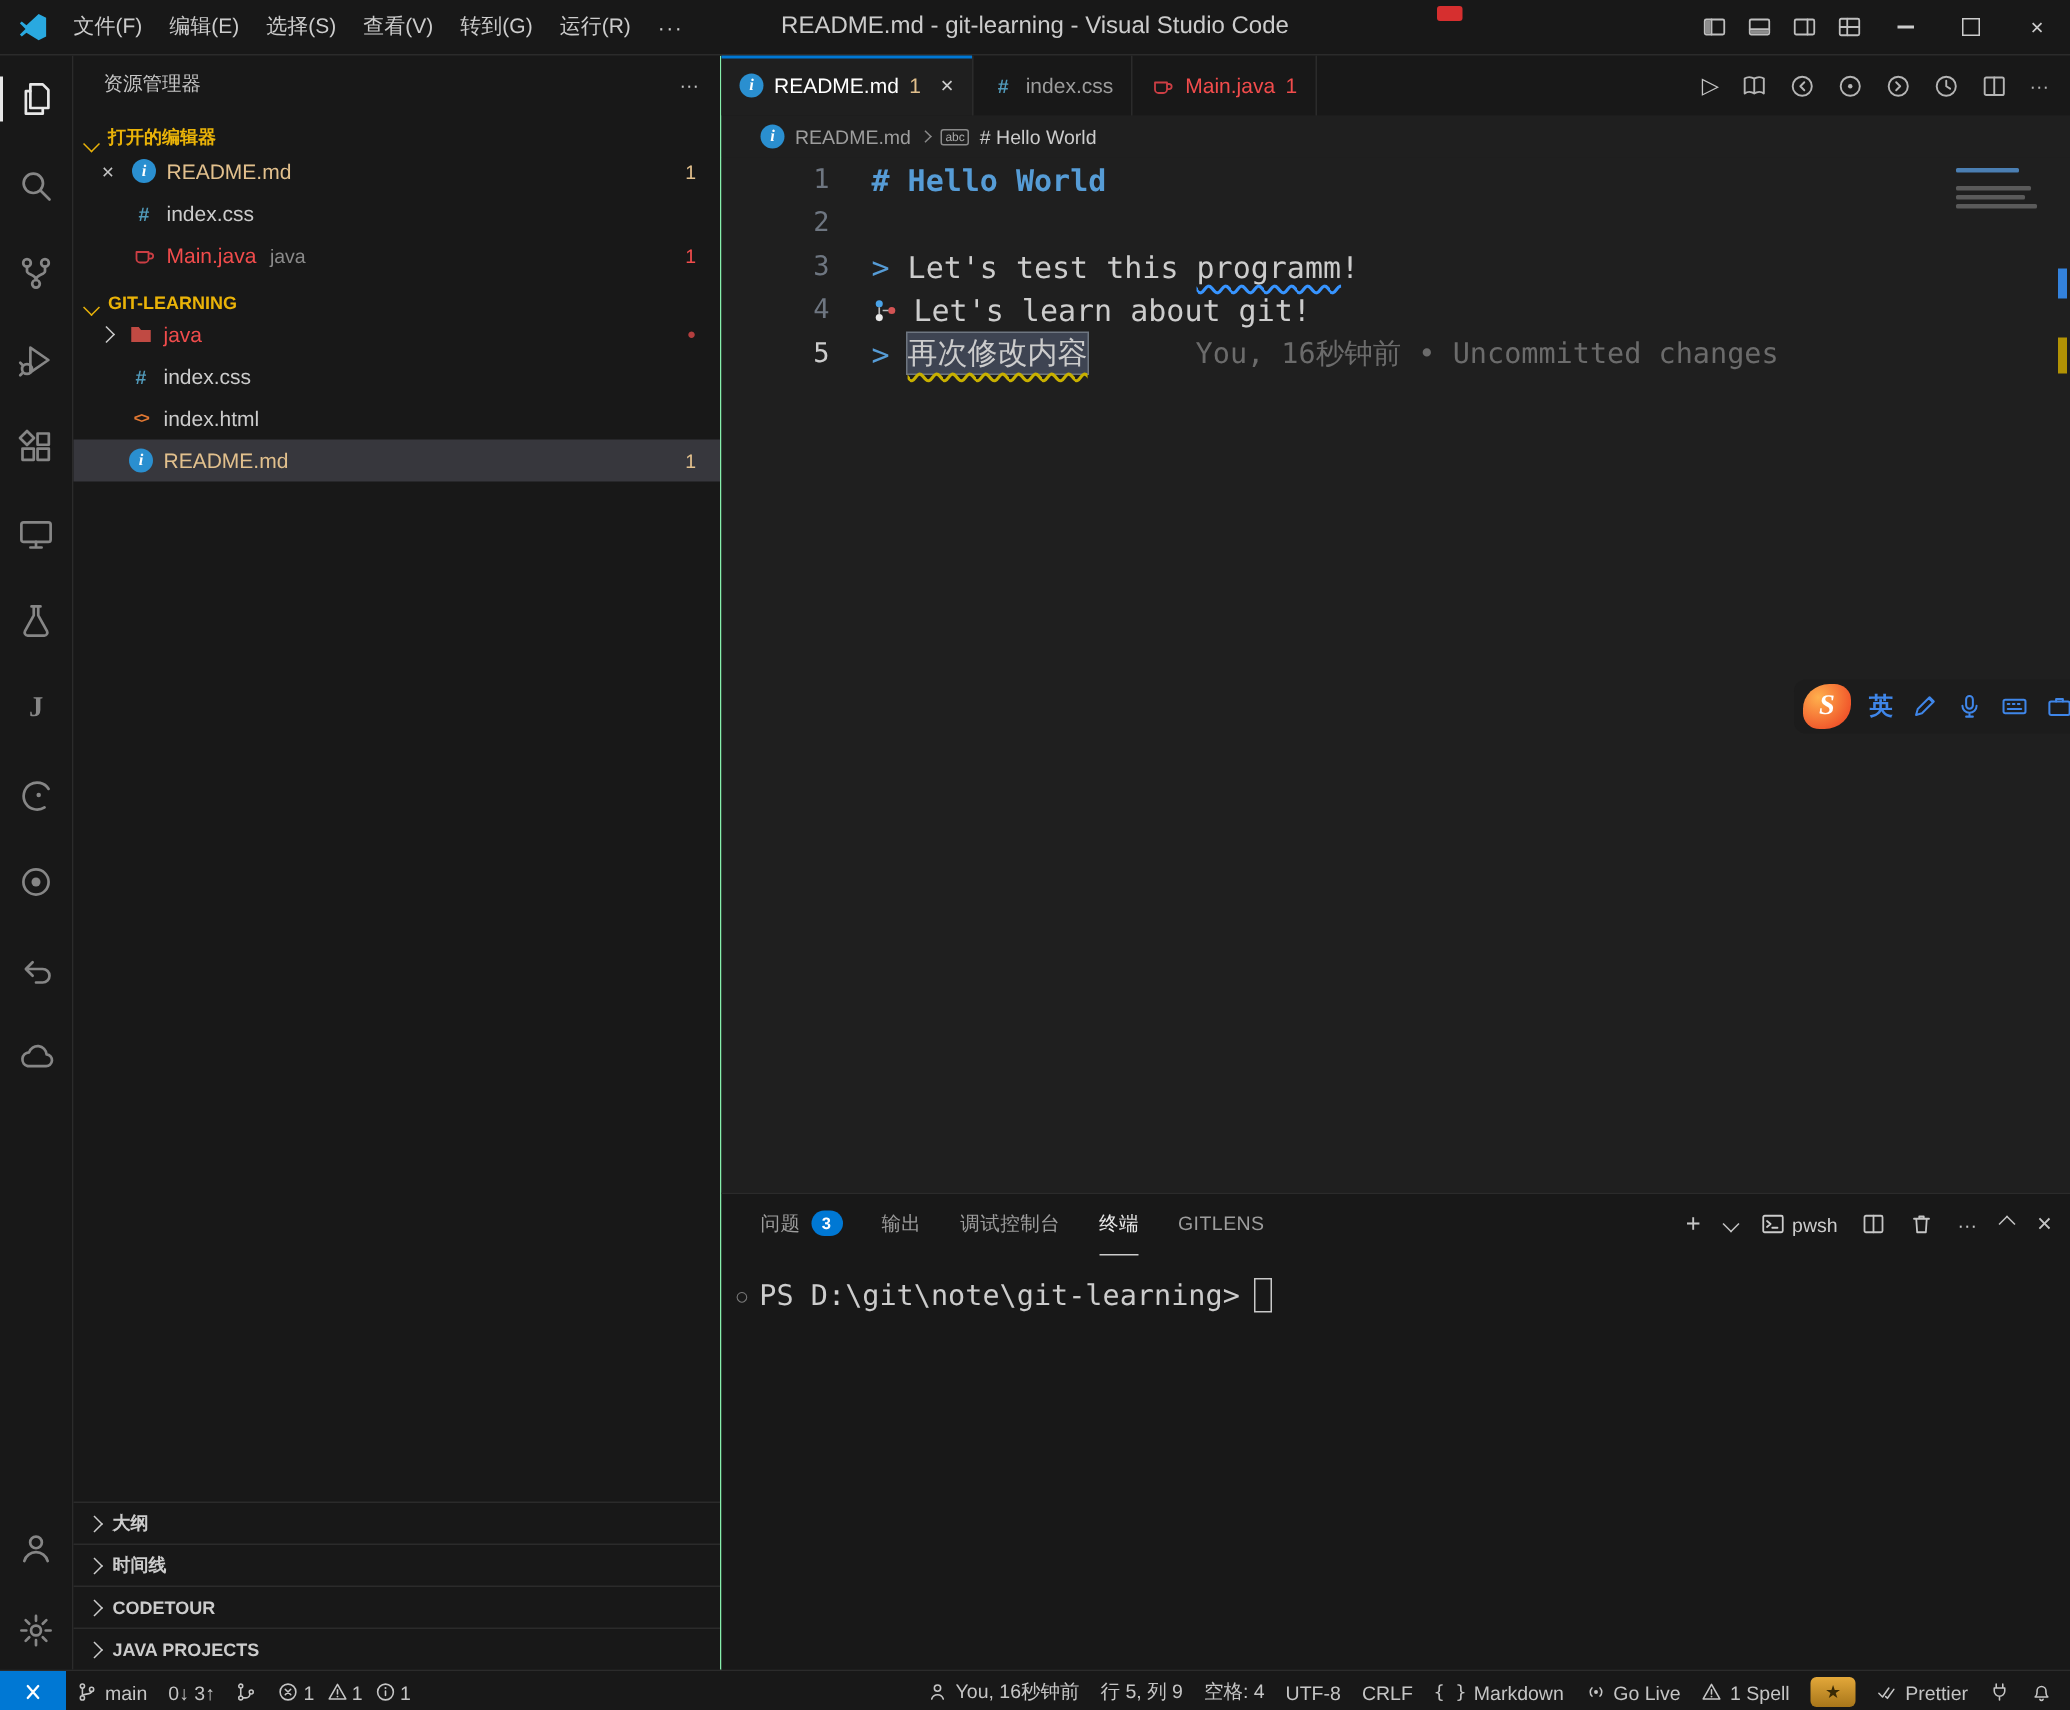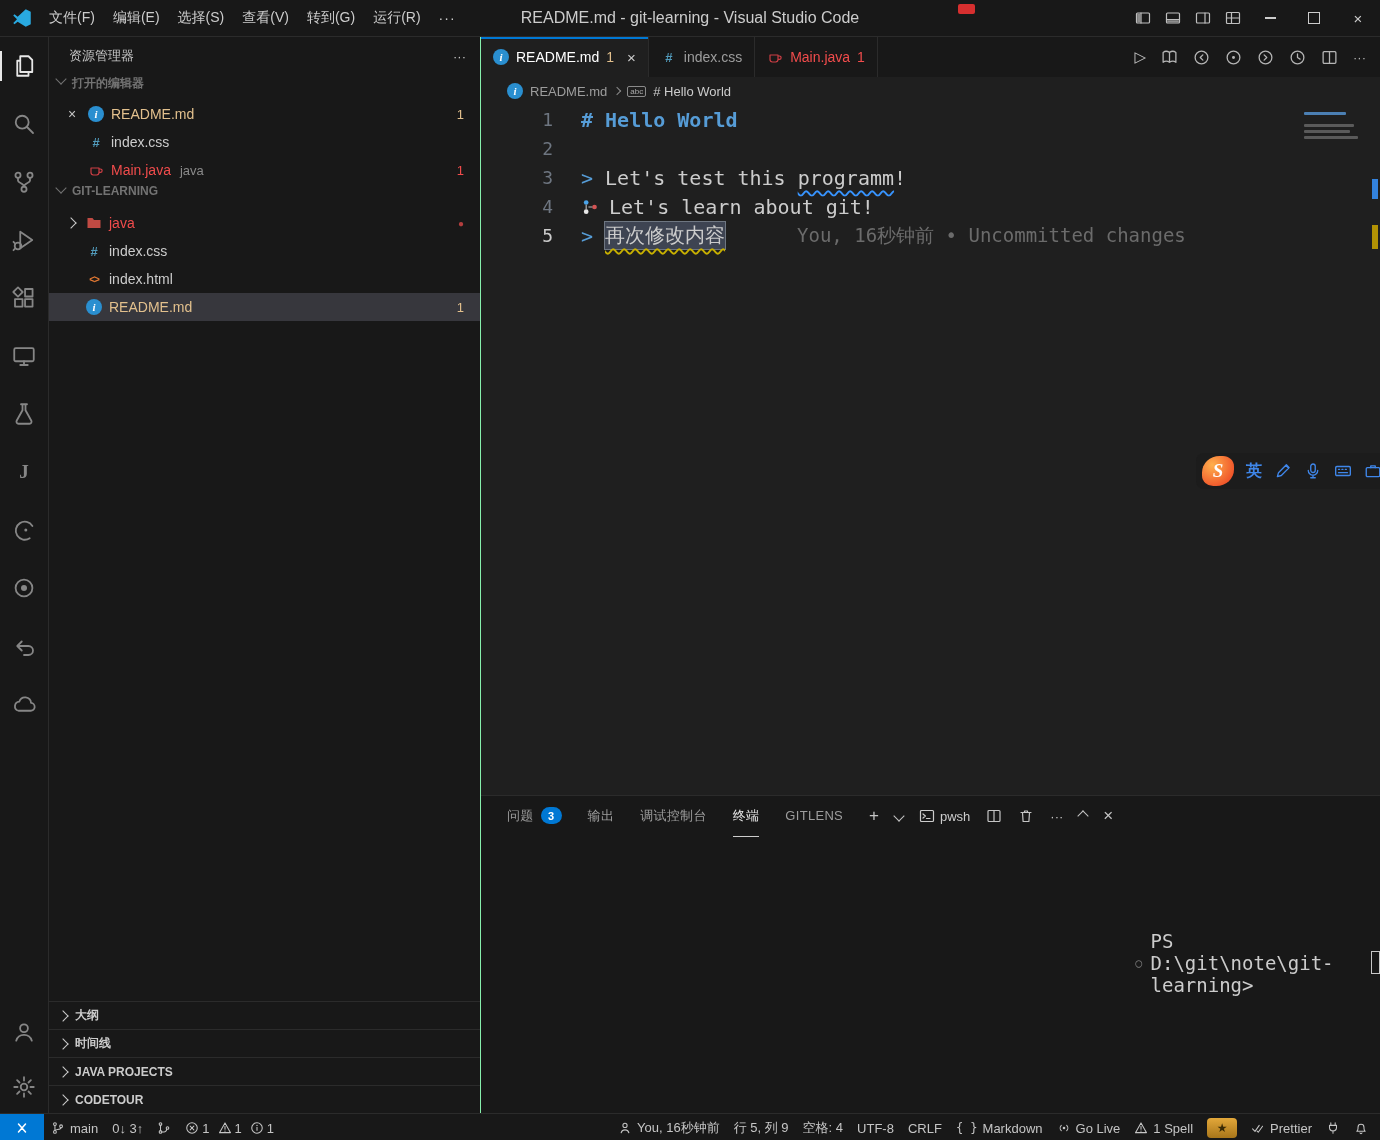--- a/index.html
+++ b/index.html
@@ -29,21 +29,21 @@
   .act{width:48px;height:58px;display:flex;align-items:center;justify-content:center;color:#868686;position:relative}
   .act.active{color:#e7e7e7}
   .act.active::before{content:"";position:absolute;left:0;top:14px;bottom:14px;width:2px;background:#e7e7e7}
   .act svg{width:24px;height:24px}
   .act .jletter{font-size:19px;font-weight:700;font-family:"Liberation Serif",serif}
   .act-spacer{flex:1}
   
   .sidebar{width:431px;background:#181818;border-right:1px solid #86efac;display:flex;flex-direction:column;flex:none;font-size:14px}
   .sb-head{height:38px;display:flex;align-items:center;padding:0 14px 0 20px;color:#c5c5c5;font-size:13px;flex:none}
   .sb-head .sp{flex:1}
-  .sec-head{height:25px;display:flex;align-items:flex-start;gap:7px;padding:0 6px 0 8px;font-weight:700;font-size:12px;color:#737373;flex:none}
+  .sec-head{height:25px;display:flex;align-items:flex-end;gap:7px;padding:0 6px 0 8px;font-weight:700;font-size:12px;color:#eab308;flex:none}
   .row{height:28px;display:flex;align-items:center;padding:0 16px 0 14px;gap:7px;color:#ccc;flex:none}
   .row .lead{width:18px;display:flex;justify-content:center;color:#c5c5c5;flex:none}
   .row .name{white-space:nowrap}
   .row .desc{color:#8a8a8a;font-size:13px;margin-left:2px}
   .row .badge{margin-left:auto;font-size:13px}
   .gold{color:#e2c08d}.redtx{color:#f14c4c}
   .selrow{background:#37373d}
   .fi{width:16px;height:16px;display:flex;align-items:center;justify-content:center;font-size:11px;font-weight:700;flex:none}
   .fi-readme{background:#2a8fd0;border-radius:50%;color:#fff;font-style:italic;font-family:"Liberation Serif",serif;font-size:11px}
   .fi-css{color:#519aba;font-size:13px}
@@ -84,21 +84,21 @@
   .minimap .mm{height:3px;margin:3px 0;background:#5a5a5a;border-radius:1px}
   .minimap .mmb{background:#4b7fb3}
   .ruler-blue{position:absolute;right:2px;top:74px;width:6px;height:20px;background:#3794ff;opacity:.85}
   .ruler-orange{position:absolute;right:2px;top:120px;width:6px;height:24px;background:#cca700;opacity:.85}
   
   .ime{position:absolute;top:453px;right:0;display:flex;align-items:center;gap:12px;padding:3px 2px 3px 6px;background:rgba(28,28,28,.9);border-radius:8px 0 0 8px;width:176px;overflow:hidden}
   .sogou{width:32px;height:30px;border-radius:55% 35% 55% 35%;background:radial-gradient(circle at 32% 30%,#ffb04d,#f0552a 75%);display:flex;align-items:center;justify-content:center;color:#fff;font-weight:700;font-style:italic;font-size:19px;font-family:"Liberation Serif",serif;flex:none}
   .ime .it{color:#3f86e9;font-weight:700;font-size:16px;flex:none}
   .ime svg{width:18px;height:18px;color:#3f86e9}
   
-  .panel{height:317px;border-top:1px solid #2b2b2b;background:#181818;display:flex;flex-direction:row;flex:none}
+  .panel{height:317px;border-top:1px solid #2b2b2b;background:#181818;display:flex;flex-direction:column;flex:none}
   .panel-head{height:40px;display:flex;align-items:center;padding:0 12px 0 26px;gap:26px;font-size:13px;color:#9d9d9d;flex:none}
   .ptab{display:flex;align-items:center;gap:7px;height:100%;border-bottom:1px solid transparent;letter-spacing:.3px}
   .ptab.active{color:#e7e7e7;border-bottom-color:#ccc}
   .pbadge{min-width:17px;height:17px;border-radius:9px;background:#0078d4;color:#fff;font-size:11px;font-weight:700;display:flex;align-items:center;justify-content:center;padding:0 2px}
   .panel-actions{margin-left:auto;display:flex;align-items:center;gap:16px;color:#c5c5c5}
   .panel-actions svg{width:16px;height:16px}
   .pa-plus{font-size:17px}
   .pa-close{font-size:17px}
   .termitem{display:flex;align-items:center;gap:5px;font-size:13px;color:#ccc}
   .term{padding:16px 0 0 10px;font-family:"DejaVu Sans Mono","Liberation Mono",monospace;font-size:19px;color:#ccc;display:flex;align-items:center}
@@ -337,25 +337,25 @@
       <div class="bsec">
         <span class="cv right"></span>
         <span>大纲</span>
       </div>
       <div class="bsec">
         <span class="cv right"></span>
         <span>时间线</span>
       </div>
       <div class="bsec">
         <span class="cv right"></span>
-        <span>JAVA PROJECTS</span>
+        <span>CODETOUR</span>
       </div>
       <div class="bsec">
         <span class="cv right"></span>
-        <span>CODETOUR</span>
+        <span>JAVA PROJECTS</span>
       </div>
     </div>
 
     <div class="editorcol">
 
       <div class="tabsbar">
         <div class="tab active">
           <span class="fi fi-readme">i</span>
           <span>README.md</span>
           <span class="gold">1</span>

